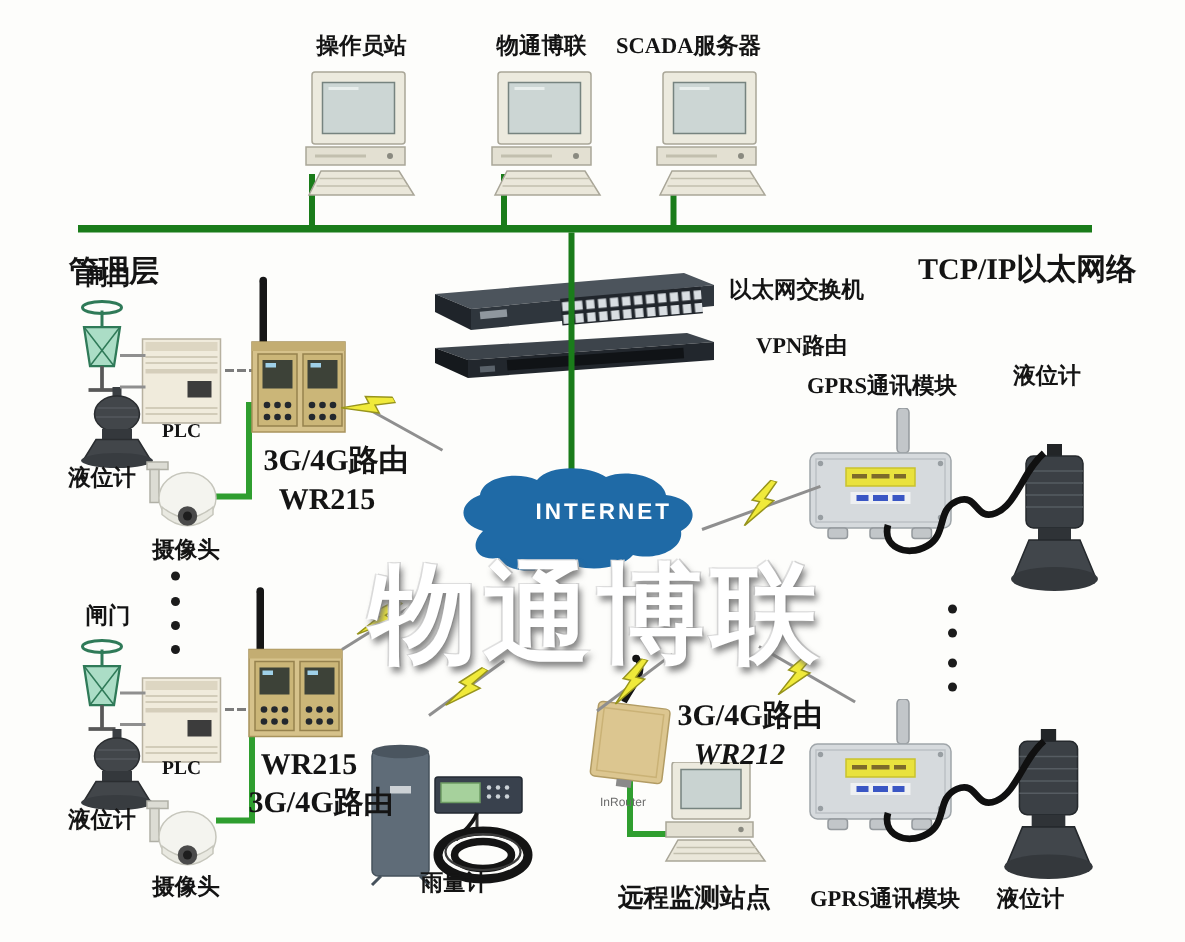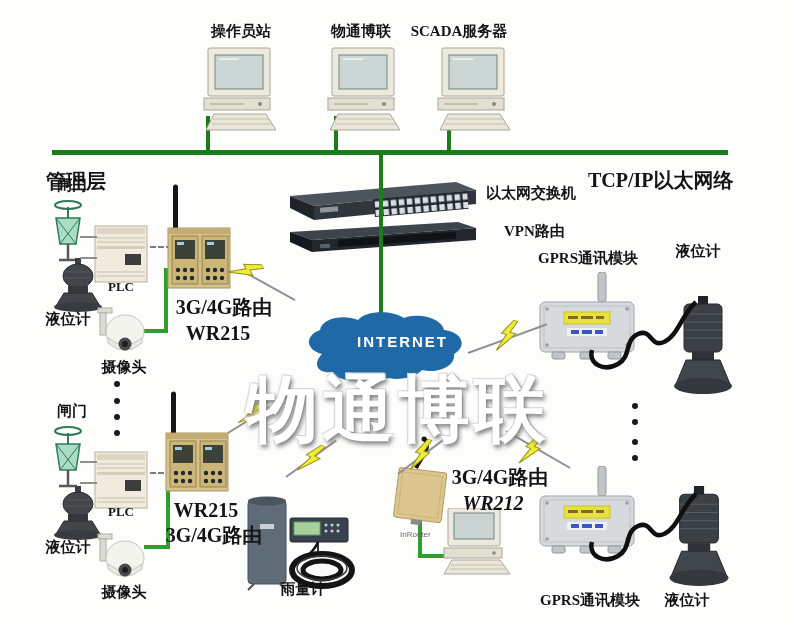--- a/index.html
+++ b/index.html
@@ -72,21 +72,21 @@
     <line x1="17" y1="78" x2="78" y2="78" stroke="#c2bfae"></line>
   </svg>
 
   <div class="gline" style="left:206px;top:116px;width:4px;height:36px;"></div>
   <div class="gline" style="left:334px;top:116px;width:4px;height:36px;"></div>
   <div class="gline" style="left:447px;top:116px;width:4px;height:36px;"></div>
   <div class="gline" style="left:52px;top:150px;width:676px;height:5px;"></div>
   <div class="gline" style="left:379px;top:155px;width:4px;height:162px;z-index:4;"></div>
 
   <div class="lbl s14" style="left:46px;top:130px;">管理层</div>
-  <div class="lbl s14" style="left:588px;top:129px;width:142px;text-align:right;">TCP/IP以太网络</div>
+  <div class="lbl s14" style="left:612px;top:129px;width:142px;text-align:right;">TCP/IP以太网络</div>
 
   <svg class="icon" style="left:286px;top:178px;" width="194" height="44" viewBox="0 0 194 44">
     <defs>
       <pattern id="ports" width="8" height="18" patternUnits="userSpaceOnUse">
         <rect width="8" height="18" fill="#21262c"></rect>
         <rect x="1" y="1.5" width="5.5" height="6" fill="#d9dee2"></rect>
         <rect x="1" y="10" width="5.5" height="6" fill="#d9dee2"></rect>
       </pattern>
     </defs>
     <polygon points="4,18 170,4 190,12 28,28" fill="#4c545c"></polygon>
@@ -331,20 +331,21 @@
 
   <svg class="icon" style="left:436px;top:508px;" width="76" height="68" viewBox="0 0 76 68">
     <rect x="12" y="0" width="52" height="38" rx="2" fill="#eceade" stroke="#a9a698"></rect>
     <rect x="18" y="5" width="40" height="26" fill="#c9d3d1" stroke="#76837f"></rect>
     <rect x="8" y="40" width="58" height="10" fill="#e3e0d2" stroke="#a9a698"></rect>
     <circle cx="58" cy="45" r="1.8" fill="#8a8a80"></circle>
     <polygon points="16,52 64,52 74,66 8,66" fill="#eae7da" stroke="#a9a698"></polygon>
     <line x1="15" y1="57" x2="68" y2="57" stroke="#c2bfae"></line>
     <line x1="13" y1="61" x2="71" y2="61" stroke="#c2bfae"></line>
   </svg>
+  <div class="lbl s17" style="left:398px;top:590px;width:130px;">远程监测站点</div>
 
   <div class="glink" style="left:468px;top:352px;width:84px;transform:rotate(-20deg);"></div>
   <svg class="bolt" style="left:498px;top:319px;transform:rotate(14deg);" viewBox="0 0 20 34">
     <polygon points="12,0 3,16 8,16 2,34 17,13 11,13 16,0" fill="#f0ea3a" stroke="#97941c"></polygon>
   </svg>
 
   <div class="lbl s15" style="left:536px;top:250px;width:104px;">GPRS通讯模块</div>
   <div class="lbl s15" style="left:667px;top:243px;width:62px;">液位计</div>
 
   <svg class="icon" style="left:538px;top:272px;" width="98" height="88" viewBox="0 0 98 88">

